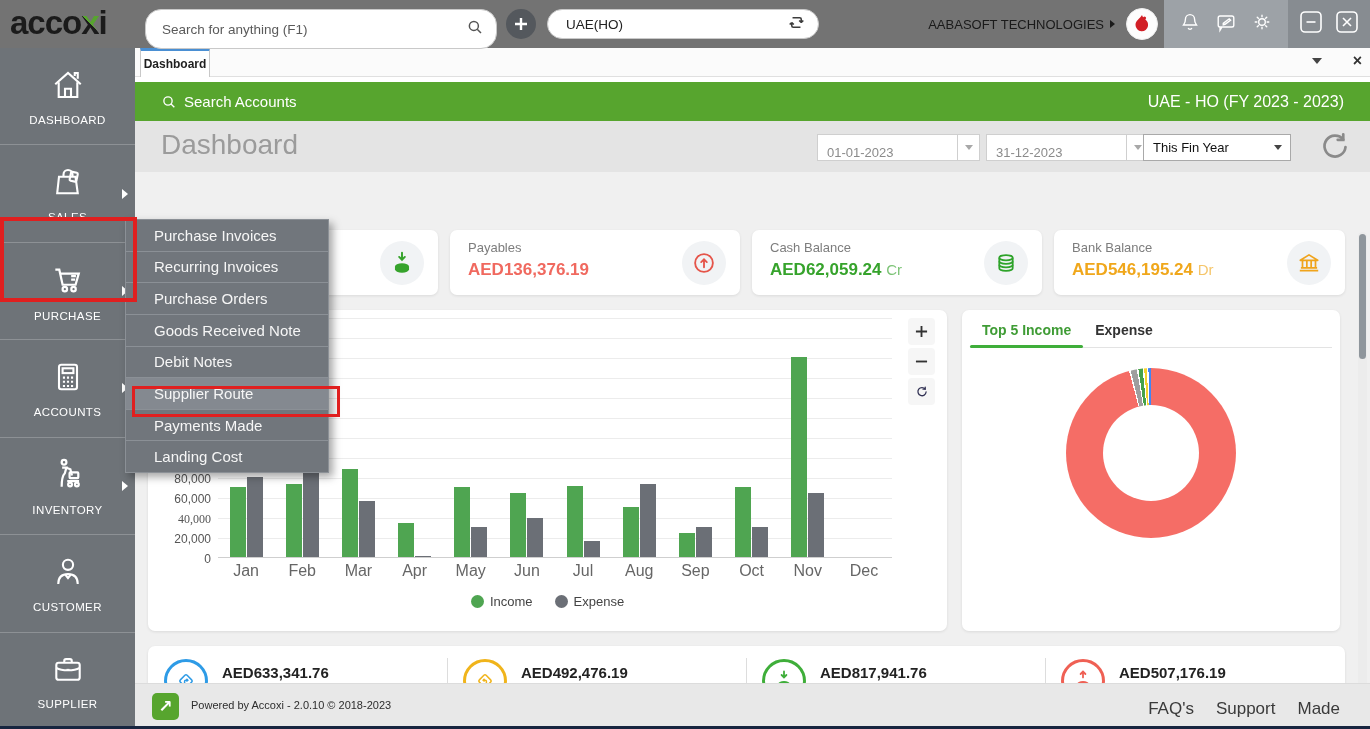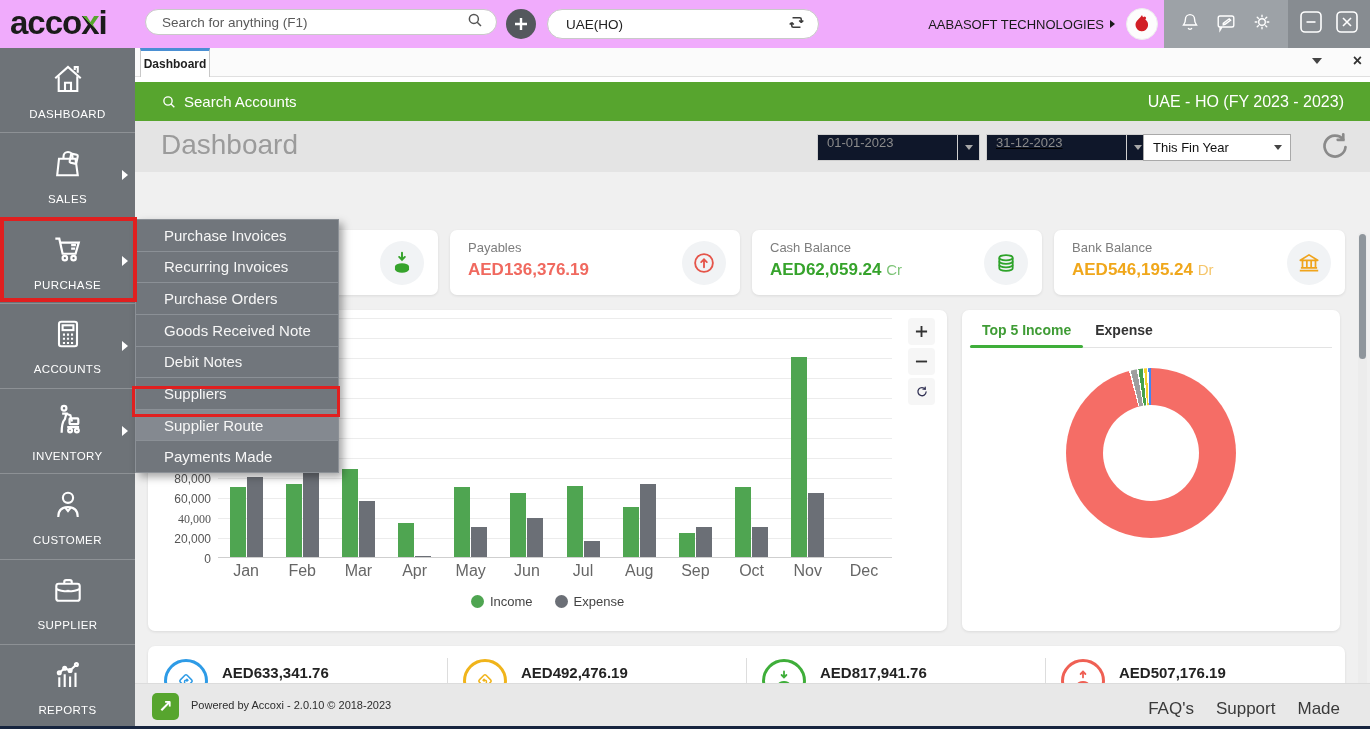--- a/index.html
+++ b/index.html
@@ -1,44 +1,44 @@
 <!DOCTYPE html>
 <html><head>
 <meta charset="utf-8">
 <style>
   * { margin:0; padding:0; box-sizing:border-box; }
   html,body { width:1370px; height:729px; overflow:hidden; }
   body { font-family:"Liberation Sans","DejaVu Sans",sans-serif; background:#dcdcdc; position:relative; }
   .app { position:absolute; inset:0; width:1370px; height:729px; background:#ffffff; overflow:hidden; border-bottom:3px solid #17253f; }
 
   
-  .topbar { position:absolute; left:0; top:0; width:1370px; height:48px; background:#f0abfc; z-index:40; }
+  .topbar { position:absolute; left:0; top:0; width:1370px; height:48px; background:#737373; z-index:40; }
   .logo { position:absolute; left:10px; top:4px; font-size:33px; font-weight:bold; letter-spacing:-1px; color:#1b1b1b; }
   .logo .gx { background:linear-gradient(45deg,#1b1b1b 48%,#57a52e 48%); -webkit-background-clip:text; background-clip:text; color:transparent; }
-  .search-pill { position:absolute; left:145px; top:9px; width:352px; height:26px; border:1px solid #c9c9c9; border-radius:16px; background:#fff; display:flex; align-items:center; padding:0 12px 0 16px; }
+  .search-pill { position:absolute; left:145px; top:9px; width:352px; height:40px; border:1px solid #c9c9c9; border-radius:16px; background:#fff; display:flex; align-items:center; padding:0 12px 0 16px; }
   .search-pill input { border:none; outline:none; flex:1; font-size:13.5px; color:#333; background:transparent; font-family:inherit; }
   .search-pill input::placeholder { color:#5a5a5a; }
   .plus-btn { position:absolute; left:506px; top:9px; width:30px; height:30px; border-radius:50%; background:#54585d; display:flex; align-items:center; justify-content:center; cursor:pointer; }
   .org-pill { position:absolute; left:547px; top:9px; width:272px; height:30px; border:1px solid #c9c9c9; border-radius:16px; background:#fff; display:flex; align-items:center; padding:0 12px 0 18px; font-size:13.5px; color:#222; }
   .org-pill .grow { flex:1; }
   .company { position:absolute; right:255px; top:0; height:48px; display:flex; align-items:center; gap:6px; font-size:13px; color:#1a1a1a; }
   .company .tri { width:0; height:0; border-left:5px solid #1a1a1a; border-top:4px solid transparent; border-bottom:4px solid transparent; }
   .avatar { position:absolute; right:212px; top:8px; width:32px; height:32px; border-radius:50%; background:#fdfdfd; border:1px solid #eee; display:flex; align-items:center; justify-content:center; }
   .icon-tray { position:absolute; right:82px; top:0; width:124px; height:48px; background:#9da2a7; display:flex; align-items:center; justify-content:space-around; padding:0 8px; }
   .win-tray { position:absolute; right:0; top:0; width:82px; height:48px; background:#878c91; display:flex; align-items:center; justify-content:space-evenly; }
 
   
   .sidebar { position:absolute; left:0; top:48px; width:135px; height:681px; background:#6e7378; z-index:20; display:flex; flex-direction:column; }
   .side-item { flex:1; display:flex; flex-direction:column; align-items:center; justify-content:center; gap:7px; border-bottom:1px solid rgba(255,255,255,0.22); position:relative; cursor:pointer; }
   .side-item:last-child { border-bottom:none; }
   .side-item .lbl { color:#ffffff; font-size:11.5px; letter-spacing:.4px; }
   .side-item .chev { position:absolute; right:7px; top:50%; margin-top:-5px; width:0; height:0; border-left:6px solid #ffffff; border-top:5px solid transparent; border-bottom:5px solid transparent; }
 
   
-  .submenu { position:absolute; left:135px; top:219px; width:204px; height:254px; background:#71767c; z-index:50; display:flex; flex-direction:column; box-shadow:4px 4px 8px rgba(0,0,0,0.35); border:1px solid #8b9096; }
+  .submenu { position:absolute; left:125px; top:219px; width:204px; height:254px; background:#71767c; z-index:50; display:flex; flex-direction:column; box-shadow:4px 4px 8px rgba(0,0,0,0.35); border:1px solid #8b9096; }
   .submenu .mi { flex:1; display:flex; align-items:center; padding-left:28px; color:#f6f6f6; font-size:15px; border-bottom:1px solid #8b9096; cursor:pointer; }
   .submenu .mi:last-child { border-bottom:none; }
   .submenu .mi.hl { background:#848990; }
 
   .redbox { position:absolute; border:4px solid #e01f1f; z-index:60; pointer-events:none; }
   .redbox.b1 { left:0; top:217px; width:137px; height:85px; }
   .redbox.b2 { left:132px; top:386px; width:208px; height:31px; border-width:3px; }
 
   
   .main { position:absolute; left:135px; top:48px; right:0; bottom:0; background:#ffffff; }
@@ -46,26 +46,26 @@
   .tab { position:absolute; left:5px; top:0; width:70px; height:29px; background:#ffffff; border-top:3px solid #4a8fd3; border-left:1px solid #c8c8c8; border-right:1px solid #c8c8c8; display:flex; align-items:center; justify-content:center; font-size:12px; font-weight:bold; color:#1f1f1f; cursor:pointer; }
   .strip-caret { position:absolute; right:48px; top:10px; width:0; height:0; border-top:6px solid #444; border-left:5px solid transparent; border-right:5px solid transparent; cursor:pointer; }
   .strip-x { position:absolute; right:8px; top:4px; font-size:16px; font-weight:bold; color:#333; cursor:pointer; }
 
   .greenbar { position:absolute; left:0; top:34px; right:0; height:39px; background:#57a52e; color:#fff; display:flex; align-items:center; padding:0 26px; }
   .greenbar .gsearch { display:flex; align-items:center; gap:7px; font-size:15px; cursor:pointer; }
   .greenbar .fy { margin-left:auto; font-size:16px; }
 
   .headband { position:absolute; left:0; top:73px; right:0; height:51px; background:#e4e4e4; }
   .page-title { position:absolute; left:26px; top:8px; font-size:28px; font-weight:300; color:#9b9b9b; }
-  .datebox { position:absolute; top:13px; height:27px; background:#0f172a; border:1px solid #cfcfcf; display:flex; align-items:flex-start;gap:43px; }
+  .datebox { position:absolute; top:13px; height:27px; background:#ffffff; border:1px solid #cfcfcf; display:flex; align-items:flex-end;gap:43px; }
   .datebox .val { flex:1; padding-left:9px; font-size:13px; color:#8b8b8b; }
   .datebox .dd { width:22px; height:100%; border-left:1px solid #cfcfcf; display:flex; align-items:center; justify-content:center; }
   .datebox .dd .car { width:0; height:0; border-top:5px solid #a8a8a8; border-left:4px solid transparent; border-right:4px solid transparent; }
   .db1 { left:682px; width:163px; }
-  .db2 { left:851px; width:163px;text-decoration:underline; }
+  .db2 { left:851px; width:163px; }
   .finsel { position:absolute; left:1008px; top:13px; width:148px; height:27px; background:#fff; border:1px solid #a9a9a9; display:flex; align-items:center; cursor:pointer; }
   .finsel .val { flex:1; padding-left:9px; font-size:13px; color:#111; }
   .finsel .car { margin-right:8px; width:0; height:0; border-top:5px solid #444; border-left:4px solid transparent; border-right:4px solid transparent; }
   .refresh-btn { position:absolute; left:1182px; top:8px; width:36px; height:36px; cursor:pointer; }
 
   .content { position:absolute; left:0; top:124px; right:0; height:511px; background:#f0f0f0; }
 
   
   .card { position:absolute; top:58px; height:65px; background:#fff; border-radius:7px; box-shadow:0 1px 3px rgba(0,0,0,0.09); }
   .card .clabel { position:absolute; left:18px; top:10px; font-size:13px; color:#7d7d7d; }
@@ -265,42 +265,31 @@
     </div>
     <div class="side-item">
       <span><svg width="36" height="36" viewBox="0 0 24 24" fill="none" stroke="#fff" stroke-width="1.4">
             <rect x="4.2" y="7.8" width="15.6" height="11.4" rx="1.6"></rect>
             <path d="M9.5 7.8 V6.6 a1.2 1.2 0 0 1 1.2-1.2 h2.6 a1.2 1.2 0 0 1 1.2 1.2 V7.8"></path>
             <path d="M4.2 11.2 C8 13.4 16 13.4 19.8 11.2"></path>
             <path d="M11 12.6 H13"></path>
           </svg></span>
       <span class="lbl">SUPPLIER</span>
     </div>
-    <div class="side-item">
-      <span><svg width="36" height="36" viewBox="0 0 24 24" fill="none" stroke="#fff" stroke-width="1.4">
-            <path d="M6.2 20 V13.5 M9.8 20 V11.5 M13.4 20 V13 M17 20 V10.5"></path>
-            <path d="M6.2 10.5 L9.8 7.5 L13.4 9 L17.6 5"></path>
-            <circle cx="6.2" cy="10.5" r="1"></circle>
-            <circle cx="9.8" cy="7.5" r="1"></circle>
-            <circle cx="13.4" cy="9" r="1"></circle>
-            <circle cx="17.6" cy="5" r="1"></circle>
-          </svg></span>
-      <span class="lbl">REPORTS</span>
-    </div>
   </nav>
 
   <div class="submenu">
     <div class="mi">Purchase Invoices</div>
     <div class="mi">Recurring Invoices</div>
     <div class="mi">Purchase Orders</div>
     <div class="mi">Goods Received Note</div>
     <div class="mi">Debit Notes</div>
-    <div class="mi">Suppliers</div>
     <div class="mi hl">Supplier Route</div>
     <div class="mi">Payments Made</div>
+    <div class="mi">Landing Cost</div>
   </div>
 
   <div class="redbox b1"></div>
   <div class="redbox b2"></div>
 
   <div class="main">
 
     <div class="tabstrip">
       <div class="tab">Dashboard</div>
       <div class="strip-caret"></div>

